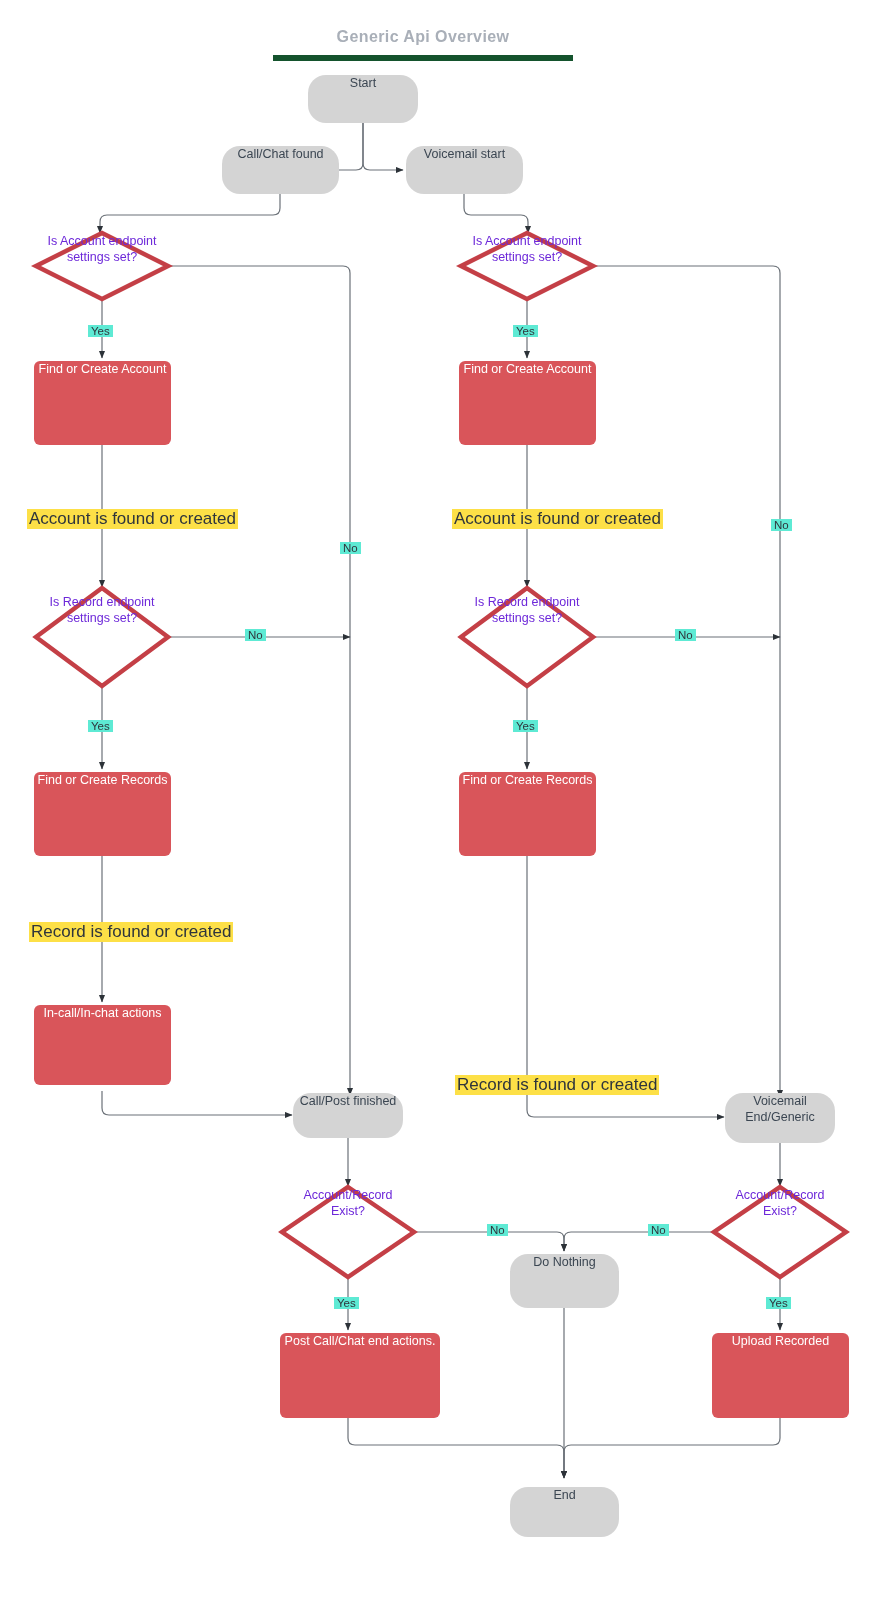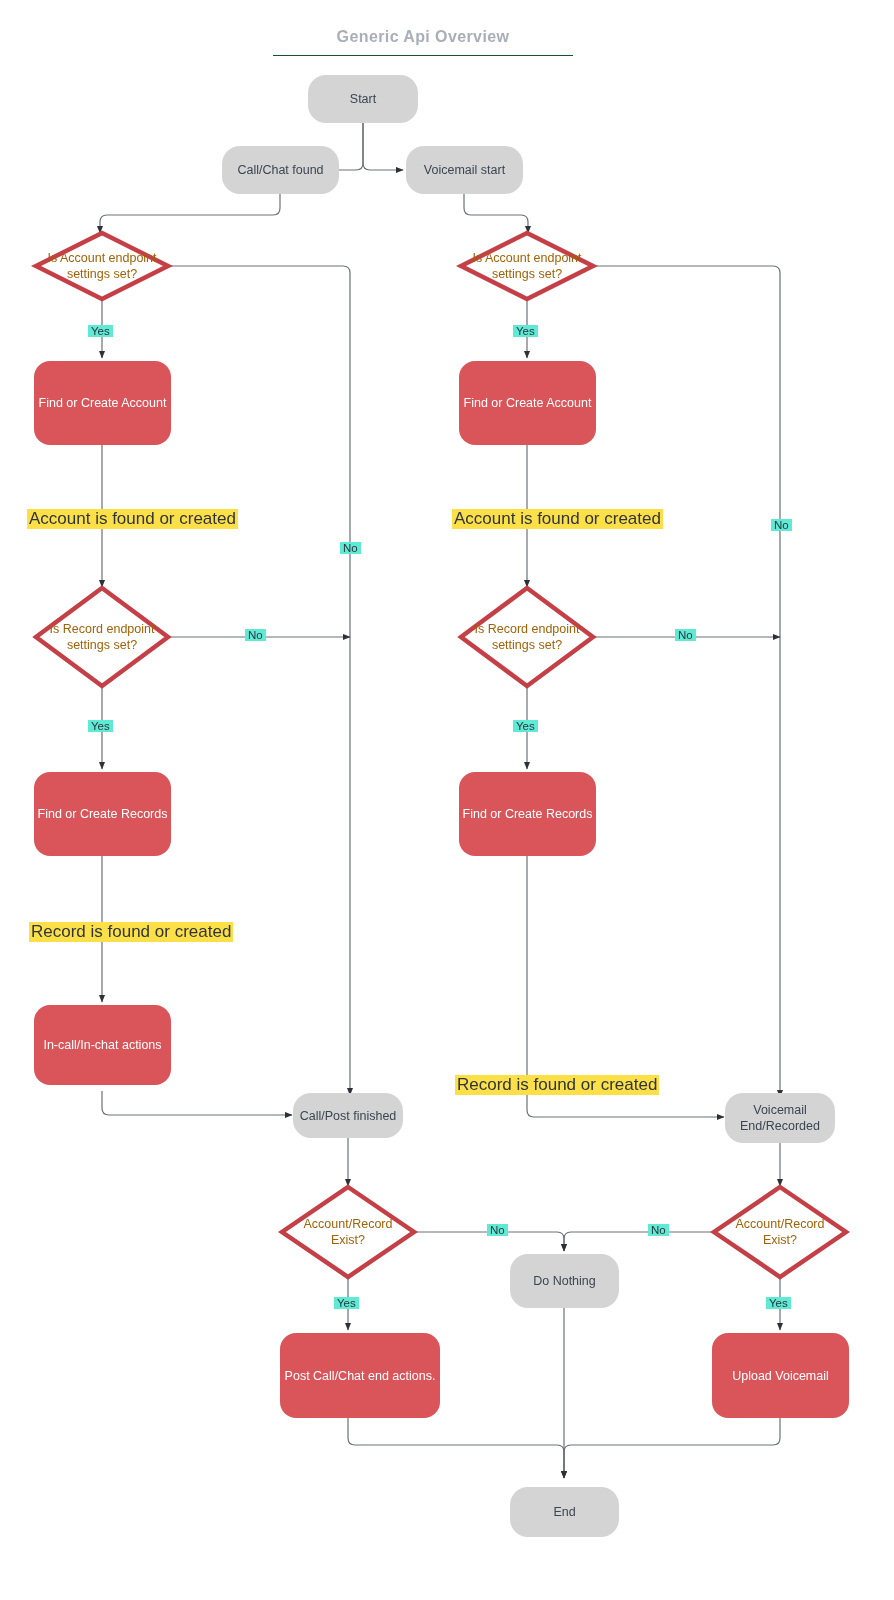--- a/index.html
+++ b/index.html
@@ -23,47 +23,47 @@
   .diagram-title {
     position: absolute;
     left: 273px;
     top: 28px;
     width: 300px;
     text-align: center;
     font-size: 16px;
     font-weight: bold;
     color: #a9afb8;
     letter-spacing: .4px;
-    border-bottom: 1px solid #14532d;
+    border-bottom: 6px solid #14532d;
     padding-bottom: 9px;
   }
   .node {
     position: absolute;
     box-sizing: border-box;
     display: flex;
-    align-items: center;
+    align-items: flex-start;
     justify-content: center;
     text-align: center;
     font-size: 12.5px;
     line-height: 1.28;
     z-index: 3;
   }
   .node.terminal {
     background: #d4d4d4;
     color: #3b4652;
     border-radius: 18px;
   }
   .node.process {
     background: #d9555a;
     color: #ffffff;
-    border-radius: 16px;
+    border-radius: 6px;
   }
   .node.decision {
     background: transparent;
-    color: #a16207;
+    color: #6d28d9;
     z-index: 4;
   }
   .decision .dia-label {
     position: relative;
     z-index: 2;
     padding: 0 4px;
   }
   .edge-label {
     position: absolute;
     font-size: 11.5px;
@@ -204,41 +204,41 @@
 
 <div class="node process" style="left:34px; top:1005px; width:137px; height:80px;">
   <span>In-call/In-chat actions</span>
 </div>
 
 <div class="node terminal" style="left:293px; top:1093px; width:110px; height:45px;">
   <span>Call/Post finished</span>
 </div>
 
 <div class="node terminal" style="left:725px; top:1093px; width:110px; height:50px;">
-  <span>Voicemail End/Recorded</span>
+  <span>Voicemail End/Generic</span>
 </div>
 
 <div class="node decision" style="left:282px; top:1187px; width:132px; height:90px;">
   <span class="dia-label">Account/Record Exist?</span>
 </div>
 
 <div class="node decision" style="left:714px; top:1187px; width:132px; height:90px;">
   <span class="dia-label">Account/Record Exist?</span>
 </div>
 
 <div class="node terminal" style="left:510px; top:1254px; width:109px; height:54px;">
   <span>Do Nothing</span>
 </div>
 
 <div class="node process" style="left:280px; top:1333px; width:160px; height:85px;">
   <span>Post Call/Chat end actions.</span>
 </div>
 
 <div class="node process" style="left:712px; top:1333px; width:137px; height:85px;">
-  <span>Upload Voicemail</span>
+  <span>Upload Recorded</span>
 </div>
 
 <div class="node terminal" style="left:510px; top:1487px; width:109px; height:50px;">
   <span>End</span>
 </div>
 
 <div class="edge-label" style="left:88px; top:325px;">Yes</div>
 <div class="edge-label" style="left:340px; top:542px;">No</div>
 <div class="edge-label" style="left:513px; top:325px;">Yes</div>
 <div class="edge-label" style="left:771px; top:519px;">No</div>

